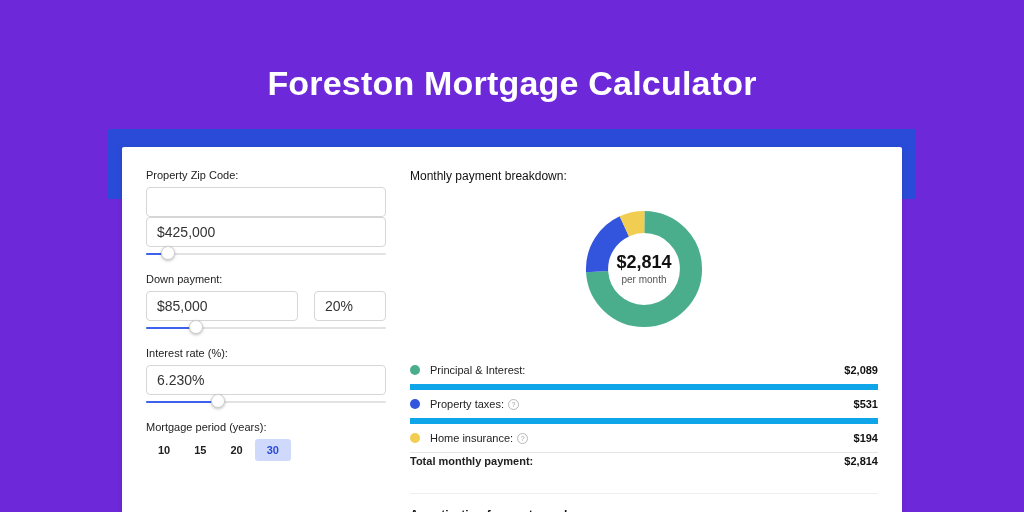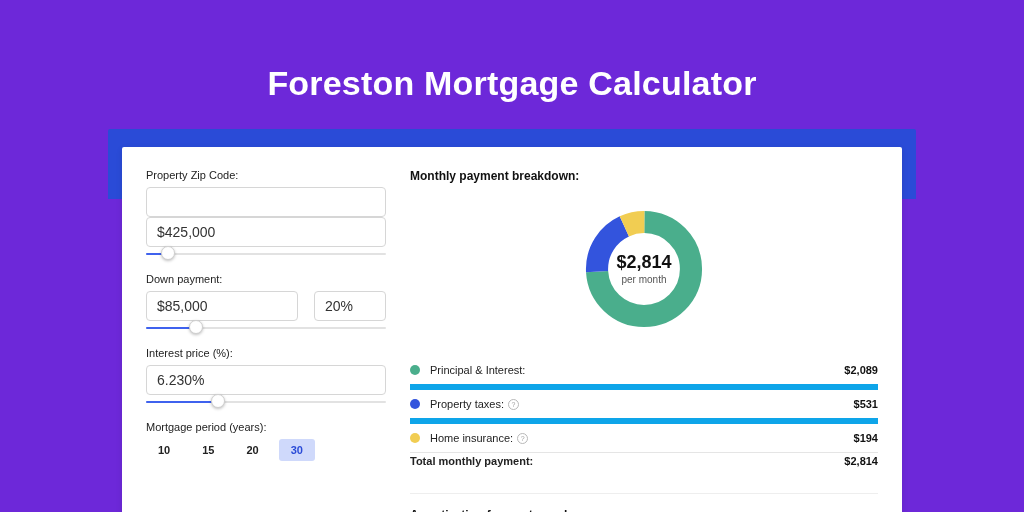--- a/index.html
+++ b/index.html
@@ -75,36 +75,36 @@
     position: absolute; left: 0; top: 4px;
     height: 2px; background: #3f62ee; border-radius: 2px;
   }
   .slider-thumb {
     position: absolute; top: -3px;
     width: 14px; height: 14px; border-radius: 50%;
     background: #fff; border: 1px solid #cfcfcf;
     box-shadow: 0 1px 3px rgba(0,0,0,0.25);
     transform: translateX(-50%);
   }
-  .periods { display: flex; gap: 8px; }
+  .periods { display: flex; gap: 0; }
   .period {
     font-size: 11px;
     padding: 5px 12px;
     color: #222;
     cursor: pointer;
     border-radius: 3px;
     font-weight: 600;
   }
   .period.active {
     background: #cfd9fb;
     color: #2a4bd7;
   }
 
   .section-title {
-    font-size: 12px; font-weight: 700; color: #111;
+    font-size: 12px; font-weight: 400; color: #111;
     margin-bottom: 8px;
   }
   .donut-area {
     display: flex; justify-content: center; align-items: center;
     height: 155px; margin-top: 6px; margin-bottom: 10px;
     position: relative;
   }
   .donut { position: relative; width: 124px; height: 124px; }
   .donut svg { width: 124px; height: 124px; }
   .donut-center {
@@ -168,21 +168,21 @@
       <div class="row2">
         <input class="field" value="$85,000" style="">
         <input class="field" value="20%" style="">
       </div>
       <div class="slider-wrap">
         <div class="slider-track"></div>
         <div class="slider-fill" id="fill-dp" style="width: 21%;"></div>
         <div class="slider-thumb" id="thumb-dp" style="left: 21%;"></div>
       </div>
 
-      <div class="lbl">Interest price (%):</div>
+      <div class="lbl">Interest rate (%):</div>
       <input class="field" value="6.230%" style="">
       <div class="slider-wrap">
         <div class="slider-track"></div>
         <div class="slider-fill" id="fill-ir" style="width: 30%;"></div>
         <div class="slider-thumb" id="thumb-ir" style="left: 30%;"></div>
       </div>
 
       <div class="lbl">Mortgage period (years):</div>
       <div class="periods" id="periods">
           <div class="period">10</div>

